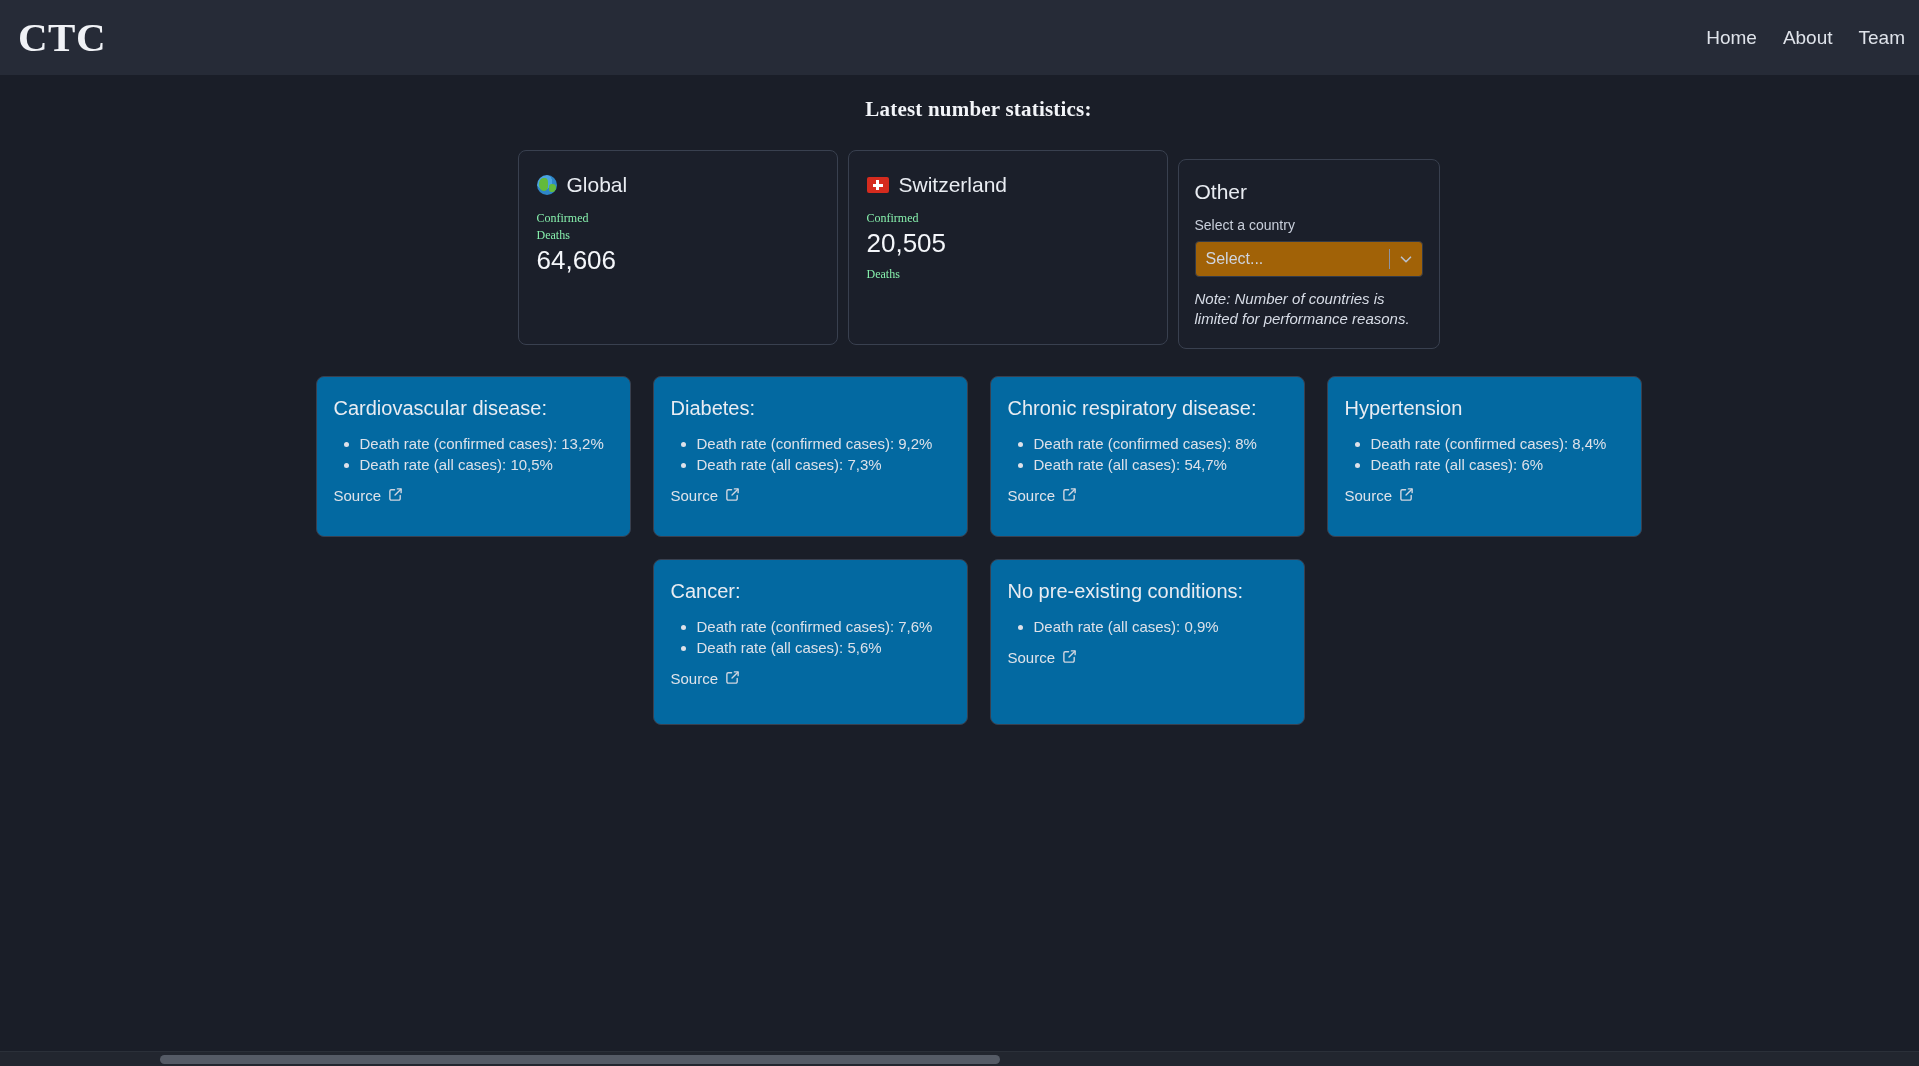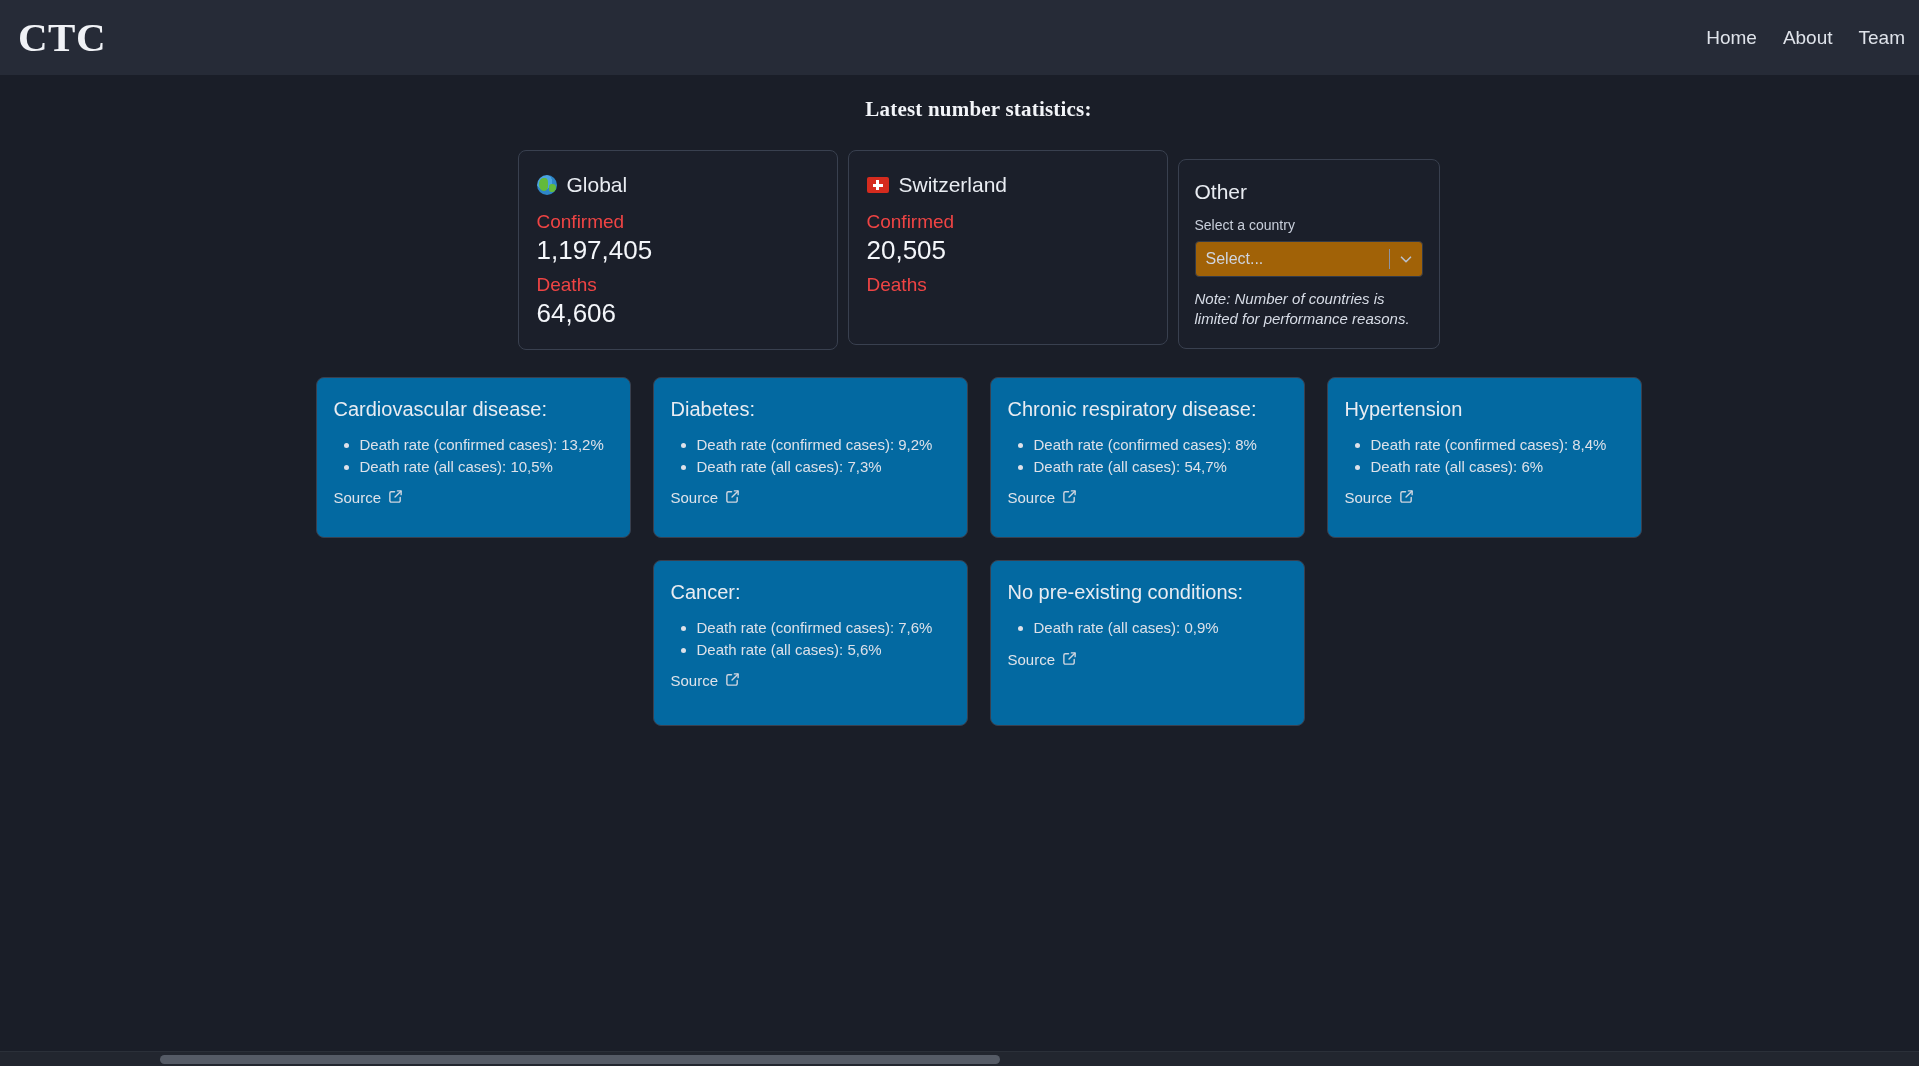--- a/index.html
+++ b/index.html
@@ -125,23 +125,24 @@
     border-radius: 55% 40% 45% 60%;
   }
   .globe::after {
     content: "";
     position: absolute; right: 1px; top: 9px;
     width: 7px; height: 8px;
     background: #63ba3c;
     border-radius: 45% 55% 60% 40%;
   }
   .stat-label {
-    font-size: 19px;
-    color: #ef4444;
+    font-size: 12px;
+    color: #86efac;
     margin-bottom: 2px;
+    font-family: Liberation Serif, serif;
   }
   .stat-value {
     font-size: 26px;
     color: #f4f6fa;
     margin-bottom: 8px;
     line-height: 1.2;
   }
   .stat-value:last-child { margin-bottom: 0; }
 
   
@@ -284,21 +285,20 @@
     <h2 class="section-title title-stats">Latest number statistics:</h2>
 
     <section class="stats-row">
 
       <div class="stat-card tall">
         <div class="stat-head">
           <span class="globe"></span>
           <span>Global</span>
         </div>
         <div class="stat-label">Confirmed</div>
-        <div class="stat-value">1,197,405</div>
         <div class="stat-label">Deaths</div>
         <div class="stat-value">64,606</div>
       </div>
 
       <div class="stat-card tall">
         <div class="stat-head">
           <span class="flag-ch"></span>
           <span>Switzerland</span>
         </div>
         <div class="stat-label">Confirmed</div>

